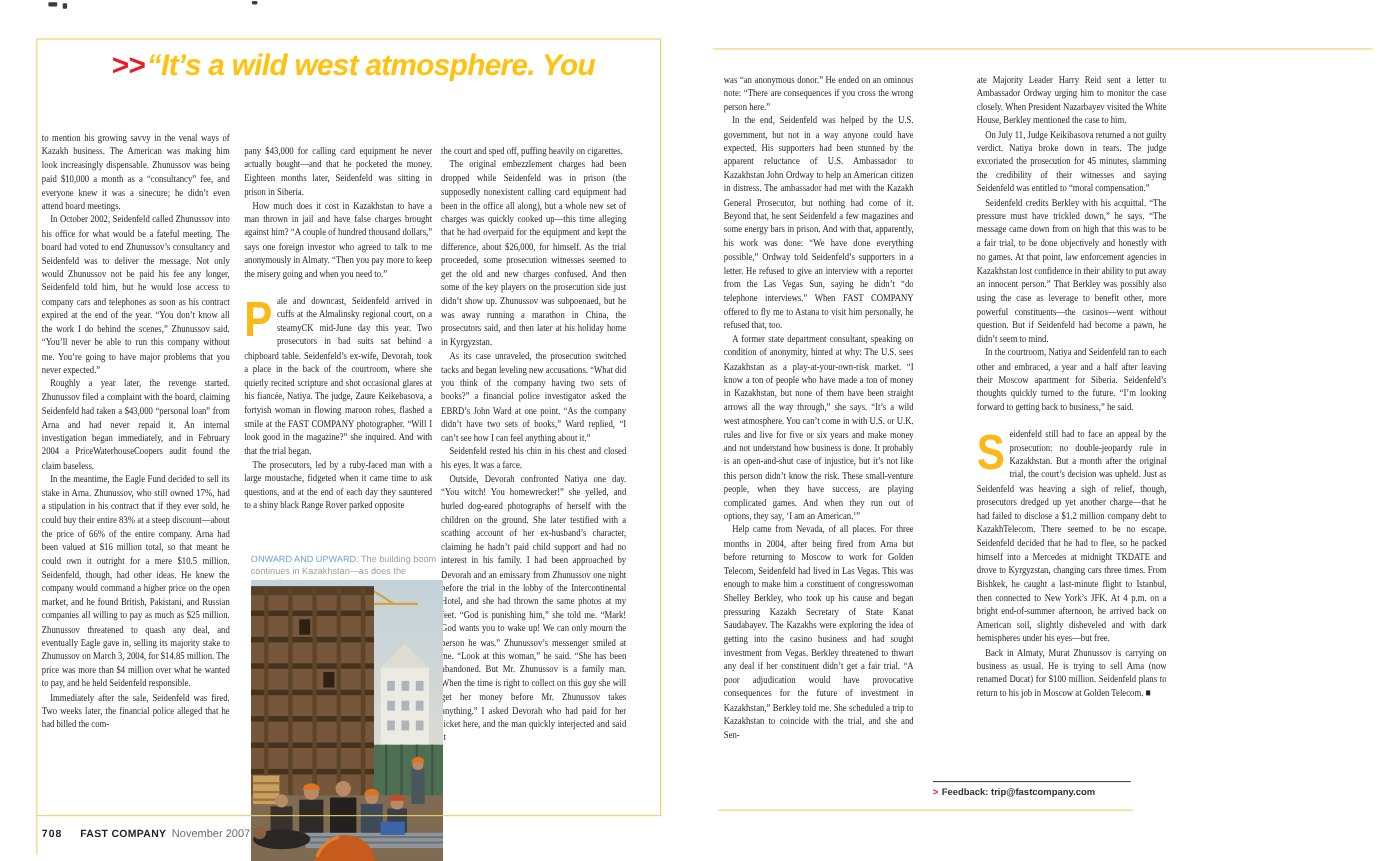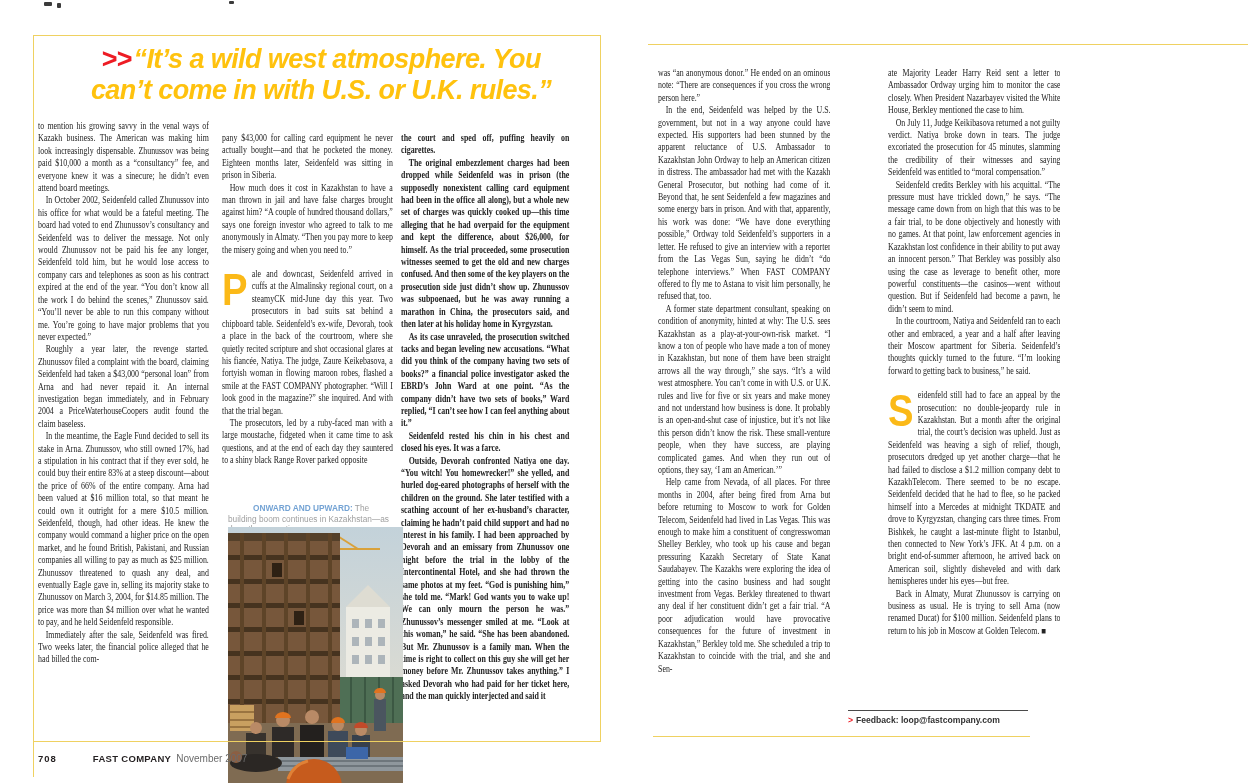--- a/index.html
+++ b/index.html
@@ -22,31 +22,31 @@
                color:#232323; hyphens:auto; -webkit-hyphens:auto; }
   .col-inner p { margin:0; }
   .col-inner p.ind { text-indent:9px; }
   .col-inner p.dcpara { margin-top:12px; }
   .dropcap { float:left; font-family:"Liberation Sans", sans-serif; font-weight:bold;
              color:#FBB918; font-size:45px; line-height:38px; padding:3px 5px 0 0; }
 
   
   .caption { position:absolute; left:228px; top:503px; width:172px;
              font-family:"Liberation Sans", sans-serif; font-size:8.3px; line-height:10.6px; }
-  .cap-lead { color:#74A3D4; font-weight:bold;margin-left:25px; }
+  .cap-lead { color:#74A3D4; font-weight:normal; }
   .cap-rest { color:#9E9E9E; }
 
   
   .photo { position:absolute; left:228px; top:527px; width:175px; height:256px; overflow:hidden; }
 
   
   .footer-left { position:absolute; left:38px; top:753px; font-family:"Liberation Sans", sans-serif;
                  font-size:9.5px; color:#231F20; white-space:nowrap; }
   .footer-left .pageno { font-weight:bold; letter-spacing:1px;text-align:center; }
-  .footer-left .mag { font-weight:bold; margin-left:36px; letter-spacing:0.3px; }
+  .footer-left .mag { font-weight:bold; margin-left:16px; letter-spacing:0.3px; }
   .footer-left .issue { color:#6b6b6b; margin-left:5px; font-size:10px; }
 
   
   .fb-rule { position:absolute; left:848px; top:710px; width:180px; height:1px; background:#4a4a4a; }
   .feedback { position:absolute; left:848px; top:715px; width:182px;
               font-family:"Liberation Sans", sans-serif; font-size:8.6px; font-weight:bold; color:#333; }
   .feedback .arrow { color:#ED1C24; padding-right:3px; }
 </style>
 </head>
 <body>
@@ -58,41 +58,40 @@
   <div class="art" style="left:229px; top:1px; width:5px; height:3px;"></div>
 
   <div class="rule" style="left:33px;  top:35px;  width:1px;   height:742px;"></div>
   <div class="rule" style="left:33px;  top:35px;  width:567px; height:1px;"></div>
   <div class="rule" style="left:600px; top:35px;  width:1px;   height:707px;"></div>
   <div class="rule" style="left:648px; top:44px;  width:600px; height:1px;"></div>
   <div class="rule" style="left:653px; top:736px; width:377px; height:1px;"></div>
 
   <div class="headline">
     <span class="chev">&gt;&gt;</span><span>“It’s a wild west atmosphere. You</span><br>
-    <span>can’t come in with U.S. or U.K. rules.”</span>
   </div>
 
   <div class="col" style="left:38px;  top:104px; width:172px; height:618px;">
     <div class="col-inner" style="width:201px;">
         <p class="">to mention his growing savvy in the venal ways of Kazakh business. The American was making him look increasingly dispensable. Zhunussov was being paid $10,000 a month as a “consultancy” fee, and everyone knew it was a sinecure; he didn’t even attend board meetings.</p>
         <p class="ind">In October 2002, Seidenfeld called Zhunussov into his office for what would be a fateful meeting. The board had voted to end Zhunussov’s consultancy and Seidenfeld was to deliver the message. Not only would Zhunussov not be paid his fee any longer, Seidenfeld told him, but he would lose access to company cars and telephones as soon as his contract expired at the end of the year. “You don’t know all the work I do behind the scenes,” Zhunussov said. “You’ll never be able to run this company without me. You’re going to have major problems that you never expected.”</p>
         <p class="ind">Roughly a year later, the revenge started. Zhunussov filed a complaint with the board, claiming Seidenfeld had taken a $43,000 “personal loan” from Arna and had never repaid it. An internal investigation began immediately, and in February 2004 a PriceWaterhouseCoopers audit found the claim baseless.</p>
         <p class="ind">In the meantime, the Eagle Fund decided to sell its stake in Arna. Zhunussov, who still owned 17%, had a stipulation in his contract that if they ever sold, he could buy their entire 83% at a steep discount—about the price of 66% of the entire company. Arna had been valued at $16 million total, so that meant he could own it outright for a mere $10.5 million. Seidenfeld, though, had other ideas. He knew the company would command a higher price on the open market, and he found British, Pakistani, and Russian companies all willing to pay as much as $25 million. Zhunussov threatened to quash any deal, and eventually Eagle gave in, selling its majority stake to Zhunussov on March 3, 2004, for $14.85 million. The price was more than $4 million over what he wanted to pay, and he held Seidenfeld responsible.</p>
         <p class="ind">Immediately after the sale, Seidenfeld was fired. Two weeks later, the financial police alleged that he had billed the com-</p>
       </div>
   </div>
   <div class="col" style="left:222px; top:116px; width:172px; height:386px;">
     <div class="col-inner" style="width:201px;">
         <p class="">pany $43,000 for calling card equipment he never actually bought—and that he pocketed the money. Eighteen months later, Seidenfeld was sitting in prison in Siberia.</p>
         <p class="ind">How much does it cost in Kazakhstan to have a man thrown in jail and have false charges brought against him? “A couple of hundred thousand dollars,” says one foreign investor who agreed to talk to me anonymously in Almaty. “Then you pay more to keep the misery going and when you need to.”</p>
         <p class=" dcpara"><span class="dropcap">P</span>ale and downcast, Seidenfeld arrived in cuffs at the Almalinsky regional court, on a steamyCK mid-June day this year. Two prosecutors in bad suits sat behind a chipboard table. Seidenfeld’s ex-wife, Devorah, took a place in the back of the courtroom, where she quietly recited scripture and shot occasional glares at his fiancée, Natiya. The judge, Zaure Keikebasova, a fortyish woman in flowing maroon robes, flashed a smile at the FAST COMPANY photographer. “Will I look good in the magazine?” she inquired. And with that the trial began.</p>
         <p class="ind">The prosecutors, led by a ruby-faced man with a large moustache, fidgeted when it came time to ask questions, and at the end of each day they sauntered to a shiny black Range Rover parked opposite</p>
       </div>
   </div>
-  <div class="col" style="left:401px; top:116px; width:169px; height:614px;font-weight:bold;">
+  <div class="col" style="left:401px; top:116px; width:169px; height:614px;">
     <div class="col-inner" style="width:198px;">
         <p class="">the court and sped off, puffing heavily on cigarettes.</p>
         <p class="ind">The original embezzlement charges had been dropped while Seidenfeld was in prison (the supposedly nonexistent calling card equipment had been in the office all along), but a whole new set of charges was quickly cooked up—this time alleging that he had overpaid for the equipment and kept the difference, about $26,000, for himself. As the trial proceeded, some prosecution witnesses seemed to get the old and new charges confused. And then some of the key players on the prosecution side just didn’t show up. Zhunussov was subpoenaed, but he was away running a marathon in China, the prosecutors said, and then later at his holiday home in Kyrgyzstan.</p>
         <p class="ind">As its case unraveled, the prosecution switched tacks and began leveling new accusations. “What did you think of the company having two sets of books?” a financial police investigator asked the EBRD’s John Ward at one point. “As the company didn’t have two sets of books,” Ward replied, “I can’t see how I can feel anything about it.”</p>
         <p class="ind">Seidenfeld rested his chin in his chest and closed his eyes. It was a farce.</p>
         <p class="ind">Outside, Devorah confronted Natiya one day. “You witch! You homewrecker!” she yelled, and hurled dog-eared photographs of herself with the children on the ground. She later testified with a scathing account of her ex-husband’s character, claiming he hadn’t paid child support and had no interest in his family. I had been approached by Devorah and an emissary from Zhunussov one night before the trial in the lobby of the Intercontinental Hotel, and she had thrown the same photos at my feet. “God is punishing him,” she told me. “Mark! God wants you to wake up! We can only mourn the person he was.” Zhunussov’s messenger smiled at me. “Look at this woman,” he said. “She has been abandoned. But Mr. Zhunussov is a family man. When the time is right to collect on this guy she will get her money before Mr. Zhunussov takes anything.” I asked Devorah who had paid for her ticket here, and the man quickly interjected and said it</p>
       </div>
   </div>
   <div class="col" style="left:658px; top:51px;  width:172px; height:678px;">
     <div class="col-inner" style="width:203px;">
@@ -223,16 +222,16 @@
   </div>
 
   <div class="rule" style="left:33px; top:741px; width:567px; height:1px; z-index:5;"></div>
 
   <div class="footer-left">
     <span class="pageno">708</span><span class="mag">FAST COMPANY</span><span class="issue">November 2007</span>
   </div>
 
   <div class="fb-rule"></div>
   <div class="feedback">
-    <span class="arrow">&gt;</span><span>Feedback: loop@fastcompany.com</span>
+    <span class="arrow">&gt;</span><span>Feedback: trip@fastcompany.com</span>
   </div>
 
 </div>
 
 </body></html>

